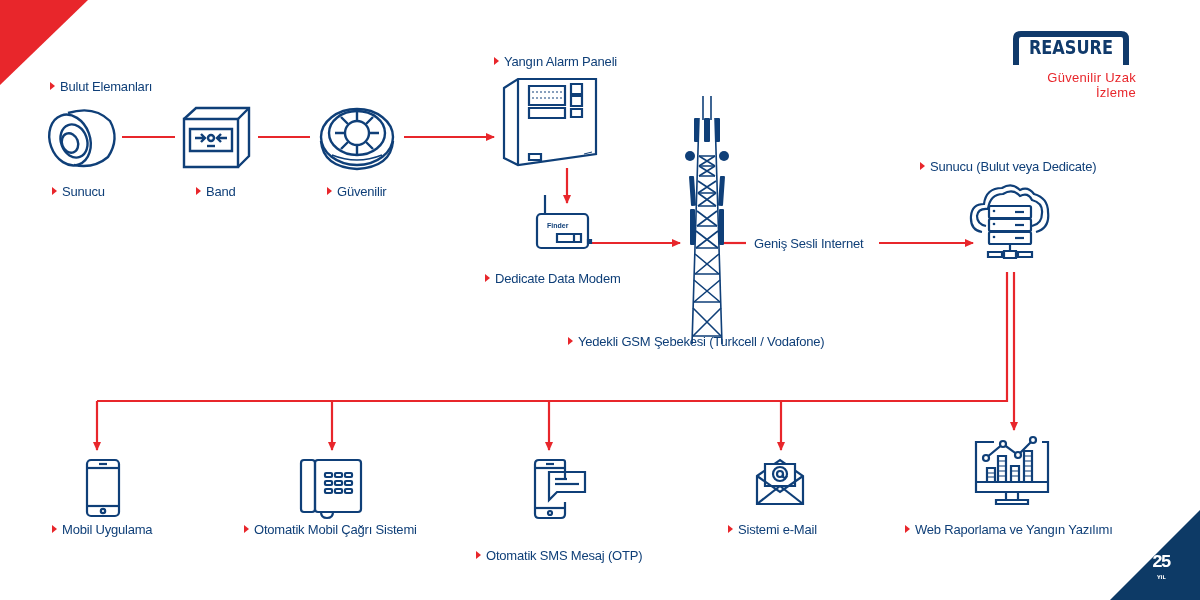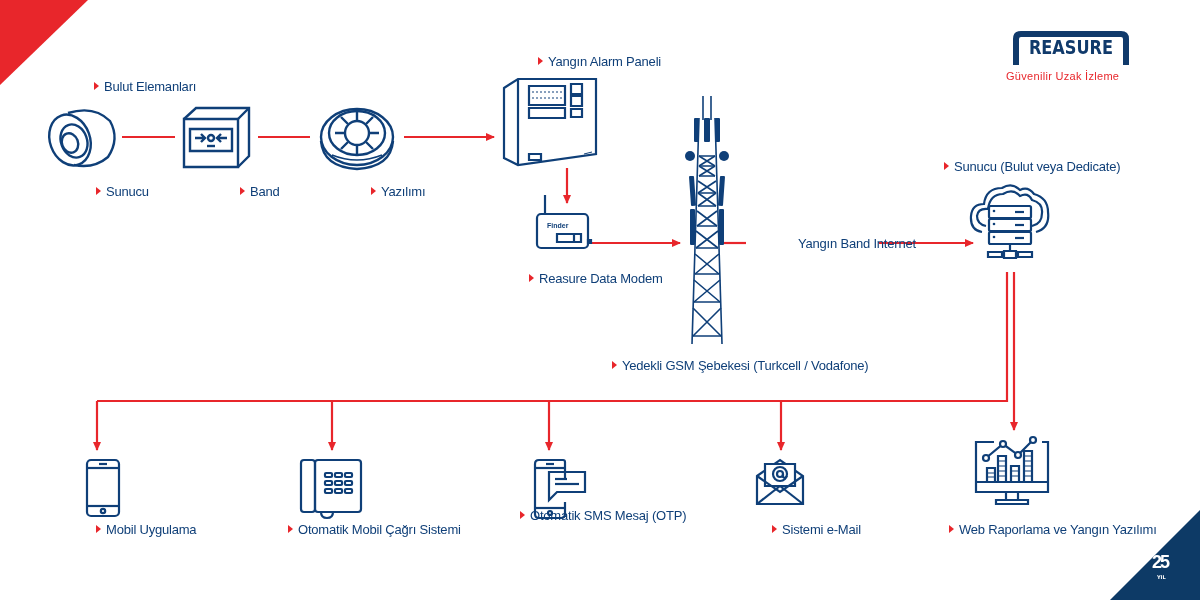--- a/index.html
+++ b/index.html
@@ -1,26 +1,26 @@
 <!DOCTYPE html>
 <html><head>
 <meta charset="utf-8">
 <style>
   html, body { margin: 0; padding: 0; }
   body { width: 1200px; height: 600px; position: relative; overflow: hidden; background: #ffffff; font-family: "Liberation Sans", "DejaVu Sans", sans-serif; }
   .abs { position: absolute; }
-  .label { position: absolute; font-size: 13px; color: #0f3f78; white-space: nowrap; letter-spacing: -0.2px; margin-left: 44px; }
+  .label { position: absolute; font-size: 13px; color: #0f3f78; white-space: nowrap; letter-spacing: -0.2px; }
   .label .tri { display: inline-block; width: 0; height: 0; border-top: 4px solid transparent; border-bottom: 4px solid transparent; border-left: 5px solid #e8262b; margin-right: 5px; vertical-align: 1px; }
   svg.ico { position: absolute; overflow: visible; }
   svg.ico * { vector-effect: non-scaling-stroke; }
   #wires { position: absolute; left: 0; top: 0; }
   .logo-box { position: absolute; left: 1012px; top: 31px; width: 118px; height: 34px; }
   .logo-text { position: absolute; left: 1019px; top: 36px; width: 104px; text-align: center; font-family: "DejaVu Sans", sans-serif; font-weight: bold; font-size: 19px; color: #103a6b; letter-spacing: 0px; transform: scaleX(0.85); transform-origin: center; }
-  .logo-sub { position: absolute; left: 1006px; top: 70px; width: 130px; text-align: left; font-size: 11px; color: #e8262b; letter-spacing: 0.3px; }
-  .badge-text { position: absolute; left: 1152px; top: 552px; color: #fff; font-weight: bold; font-size: 18px; font-family: Liberation Sans, sans-serif; letter-spacing: -2px; }
+  .logo-sub { position: absolute; left: 1006px; top: 70px; width: 130px; text-align: right; font-size: 13px; color: #e8262b; letter-spacing: 0.3px; }
+  .badge-text { position: absolute; left: 1152px; top: 552px; color: #fff; font-weight: bold; font-size: 18px; font-family: Liberation Mono, monospace; letter-spacing: -2px; }
   .badge-sub { position: absolute; left: 1157px; top: 574px; color: #fff; font-weight: bold; font-size: 5px; font-family: "DejaVu Sans", sans-serif; }
 </style>
 </head>
 <body>
 
 <svg class="abs" style="left:0;top:0" width="90" height="90">
   <polygon points="0,0 88,0 0,85" fill="#e8262b"></polygon>
 </svg>
 <svg class="abs" style="left:1110px;top:510px" width="90" height="90">
   <polygon points="90,0 90,90 0,90" fill="#0d3a66"></polygon>
@@ -92,21 +92,21 @@
   <svg class="ico" style="left:318px;top:105px" width="78" height="70" viewBox="0 0 78 70">
     <g fill="none" stroke="#0f3f78" stroke-width="2.4">
       <ellipse cx="39" cy="32" rx="36" ry="28"></ellipse>
       <path d="M3,36 Q5,62 39,64 Q73,62 75,36"></path>
       <circle cx="39" cy="28" r="12"></circle>
       <ellipse cx="39" cy="28" rx="28" ry="22"></ellipse>
       <path d="M39,6 L39,16 M39,40 L39,50 M17,28 L27,28 M51,28 L61,28 M23,12 L30,19 M55,12 L48,19 M23,44 L30,37 M55,44 L48,37"></path>
       <path d="M14,50 Q39,60 64,50" stroke-width="1.4"></path>
     </g>
   </svg>
-  <div class="label" style="left:327px;top:184px"><span class="tri"></span><span>Yazılımı</span></div>
+  <div class="label" style="left:327px;top:184px"><span class="tri"></span><span>Güvenilir</span></div>
 </div>
 
 <div>
   <div class="label" style="left:494px;top:54px"><span class="tri"></span><span>Yangın Alarm Paneli</span></div>
   <svg class="ico" style="left:502px;top:76px" width="96" height="92" viewBox="0 0 96 92">
     <g fill="none" stroke="#0f3f78" stroke-width="2.2">
       <polygon points="2,12 16,3 94,3 94,78 16,89 2,82"></polygon>
       <line x1="16" y1="3" x2="16" y2="89"></line>
       <rect x="27" y="10" width="36" height="19"></rect>
       <rect x="27" y="32" width="36" height="10"></rect>
@@ -124,21 +124,21 @@
   <svg class="ico" style="left:534px;top:193px" width="60" height="58" viewBox="0 0 60 58">
     <g fill="none" stroke="#0f3f78" stroke-width="2.2">
       <line x1="11" y1="2" x2="11" y2="20"></line>
       <rect x="3" y="21" width="51" height="34" rx="4"></rect>
       <rect x="23" y="41" width="24" height="8"></rect>
       <line x1="40" y1="41" x2="40" y2="49"></line>
       <rect x="54" y="47" width="3" height="3" fill="#0f3f78"></rect>
     </g>
     <text x="13" y="35" font-family="Liberation Sans, sans-serif" font-size="7" font-weight="bold" fill="#0f3f78">Finder</text>
   </svg>
-  <div class="label" style="left:485px;top:271px"><span class="tri"></span><span>Reasure Data Modem</span></div>
+  <div class="label" style="left:485px;top:271px"><span class="tri"></span><span>Dedicate Data Modem</span></div>
 </div>
 
 <div>
   <svg class="ico" style="left:682px;top:96px" width="50" height="250" viewBox="0 0 50 250">
     <g stroke="#0f3f78" fill="none" stroke-width="1.6">
       <line x1="21" y1="0" x2="21" y2="24"></line>
       <line x1="29" y1="0" x2="29" y2="24"></line>
       <polyline points="17,22 10,248"></polyline>
       <polyline points="33,22 40,248"></polyline>
       <path d="M17,60 L33,70 M33,60 L17,70 M17,70 L33,80 M33,70 L17,80 M16,85 L34,97 M34,85 L16,97 M16,97 L34,110 M34,97 L16,110 M15,115 L35,130 M35,115 L15,130 M14,135 L36,152 M36,135 L14,152 M13,158 L37,178 M37,158 L13,178 M12,184 L38,206 M38,184 L12,206 M11,212 L39,240 M39,212 L11,240"></path>
@@ -149,27 +149,27 @@
       <rect x="22" y="22" width="6" height="24" rx="1"></rect>
       <rect x="33" y="22" width="5" height="24" rx="1"></rect>
       <ellipse cx="8" cy="60" rx="5" ry="5"></ellipse>
       <ellipse cx="42" cy="60" rx="5" ry="5"></ellipse>
       <rect x="8" y="80" width="5" height="30" rx="1" transform="rotate(-4 10 95)"></rect>
       <rect x="37" y="80" width="5" height="30" rx="1" transform="rotate(4 40 95)"></rect>
       <rect x="8" y="113" width="5" height="36" rx="1"></rect>
       <rect x="37" y="113" width="5" height="36" rx="1"></rect>
     </g>
   </svg>
-  <div class="label" style="left:568px;top:358px"><span class="tri"></span><span>Yedekli GSM Şebekesi  (Turkcell / Vodafone)</span></div>
-</div>
-
-<div class="label" style="left:754px;top:236px"><span>Yangın Band Internet</span></div>
-
-<div>
-  <div class="label" style="left:900px;top:159px"><span class="tri"></span><span>Sunucu (Bulut veya Dedicate)</span></div>
+  <div class="label" style="left:568px;top:334px"><span class="tri"></span><span>Yedekli GSM Şebekesi  (Turkcell / Vodafone)</span></div>
+</div>
+
+<div class="label" style="left:754px;top:236px"><span>Geniş Sesli Internet</span></div>
+
+<div>
+  <div class="label" style="left:920px;top:159px"><span class="tri"></span><span>Sunucu (Bulut veya Dedicate)</span></div>
   <svg class="ico" style="left:968px;top:180px" width="84" height="86" viewBox="0 0 84 86">
     <g fill="none" stroke="#0f3f78" stroke-width="2.2">
       <path d="M14,52 Q2,50 3,36 Q4,24 16,24 Q18,8 34,8 Q44,2 52,10 Q60,6 66,14 Q80,18 80,32 Q82,48 68,52"></path>
       <path d="M18,46 Q9,44 9,36 Q10,28 20,29 Q22,14 35,14 Q45,8 52,16 Q60,12 64,20 Q75,23 74,33 Q74,44 64,46"></path>
       <rect x="21" y="26" width="42" height="12" rx="1.5"></rect>
       <rect x="21" y="39" width="42" height="12" rx="1.5"></rect>
       <rect x="21" y="52" width="42" height="12" rx="1.5"></rect>
       <line x1="47" y1="32" x2="56" y2="32"></line>
       <line x1="47" y1="45" x2="56" y2="45"></line>
       <line x1="47" y1="58" x2="56" y2="58"></line>
@@ -225,21 +225,21 @@
       <path d="M32,20 L32,4 Q32,2 30,2 L6,2 Q2,2 2,6 L2,56 Q2,60 6,60 L28,60 Q32,60 32,56 L32,44"></path>
       <line x1="2" y1="10" x2="32" y2="10"></line>
       <line x1="2" y1="50" x2="32" y2="50"></line>
       <line x1="13" y1="6" x2="21" y2="6"></line>
       <circle cx="17" cy="55" r="2"></circle>
       <path d="M16,14 L52,14 L52,34 L24,34 L16,42 L16,34 Z"></path>
       <line x1="22" y1="21" x2="34" y2="21"></line>
       <line x1="22" y1="26" x2="46" y2="26"></line>
     </g>
   </svg>
-  <div class="label" style="left:476px;top:508px"><span class="tri"></span><span>Otomatik SMS Mesaj (OTP)</span></div>
+  <div class="label" style="left:476px;top:548px"><span class="tri"></span><span>Otomatik SMS Mesaj (OTP)</span></div>
 </div>
 
 <div>
   <svg class="ico" style="left:755px;top:458px" width="50" height="48" viewBox="0 0 50 48">
     <g fill="none" stroke="#0f3f78" stroke-width="2.2">
       <polygon points="2,18 25,2 48,18 48,46 2,46"></polygon>
       <rect x="10" y="6" width="30" height="22" fill="#fff"></rect>
       <line x1="2" y1="46" x2="25" y2="28"></line>
       <line x1="48" y1="46" x2="25" y2="28"></line>
       <polyline points="2,18 25,34 48,18"></polyline>

